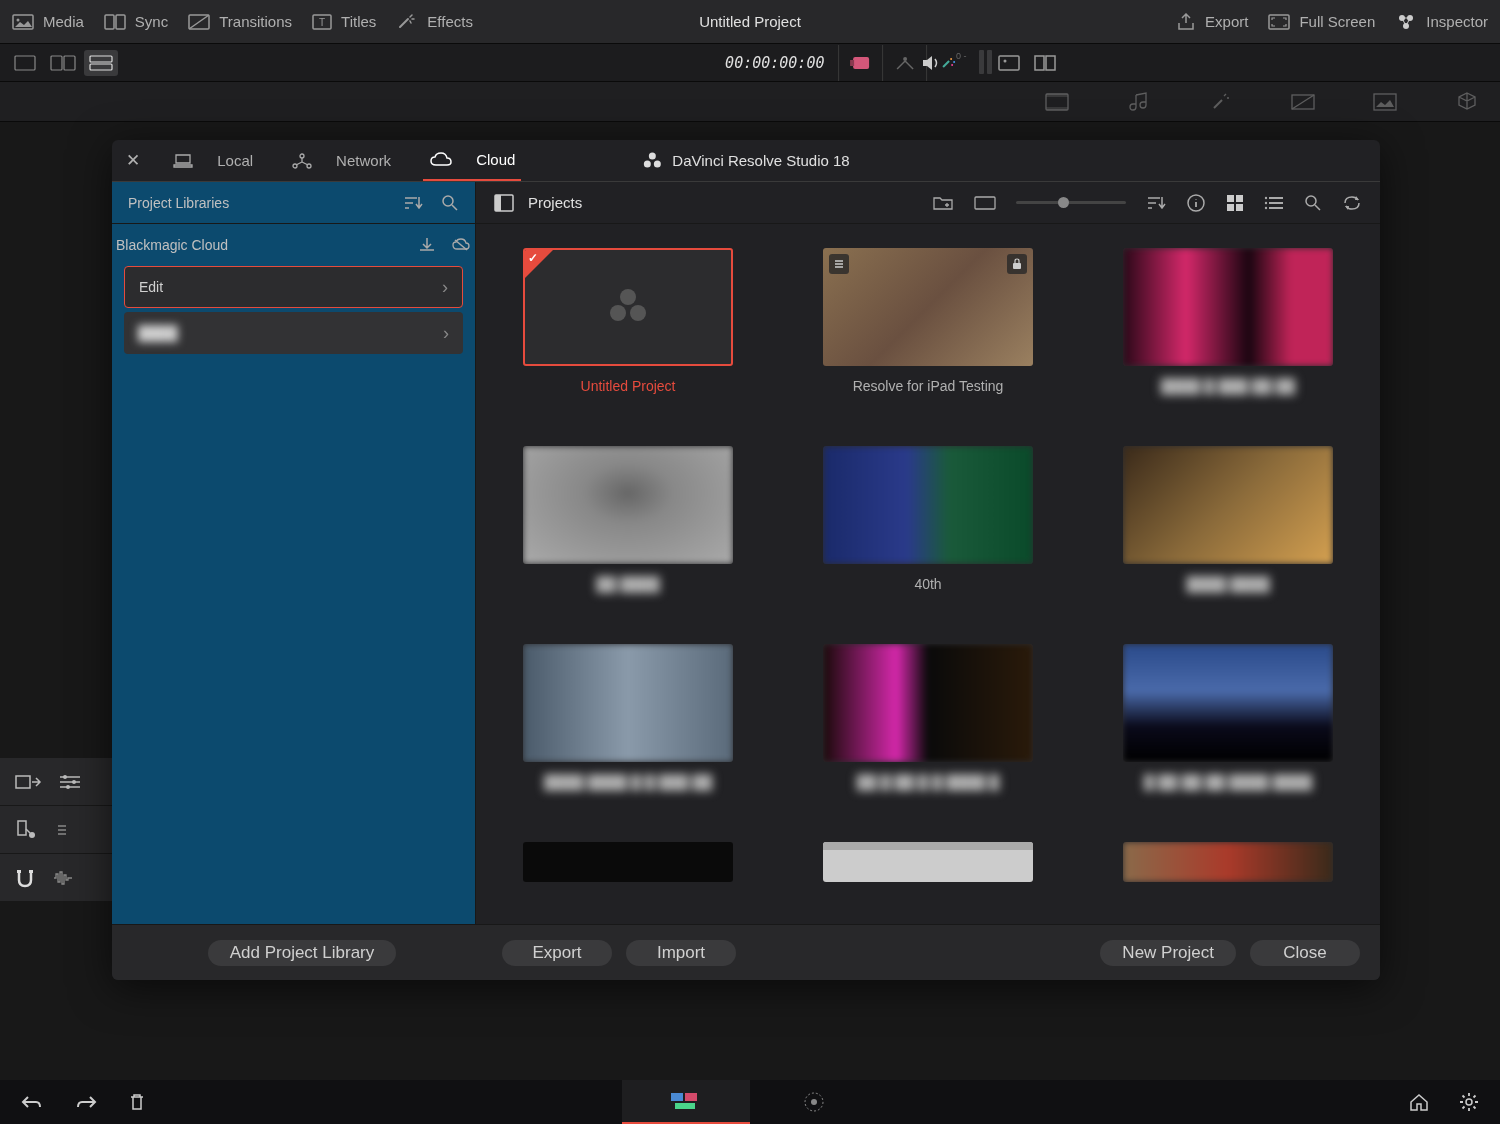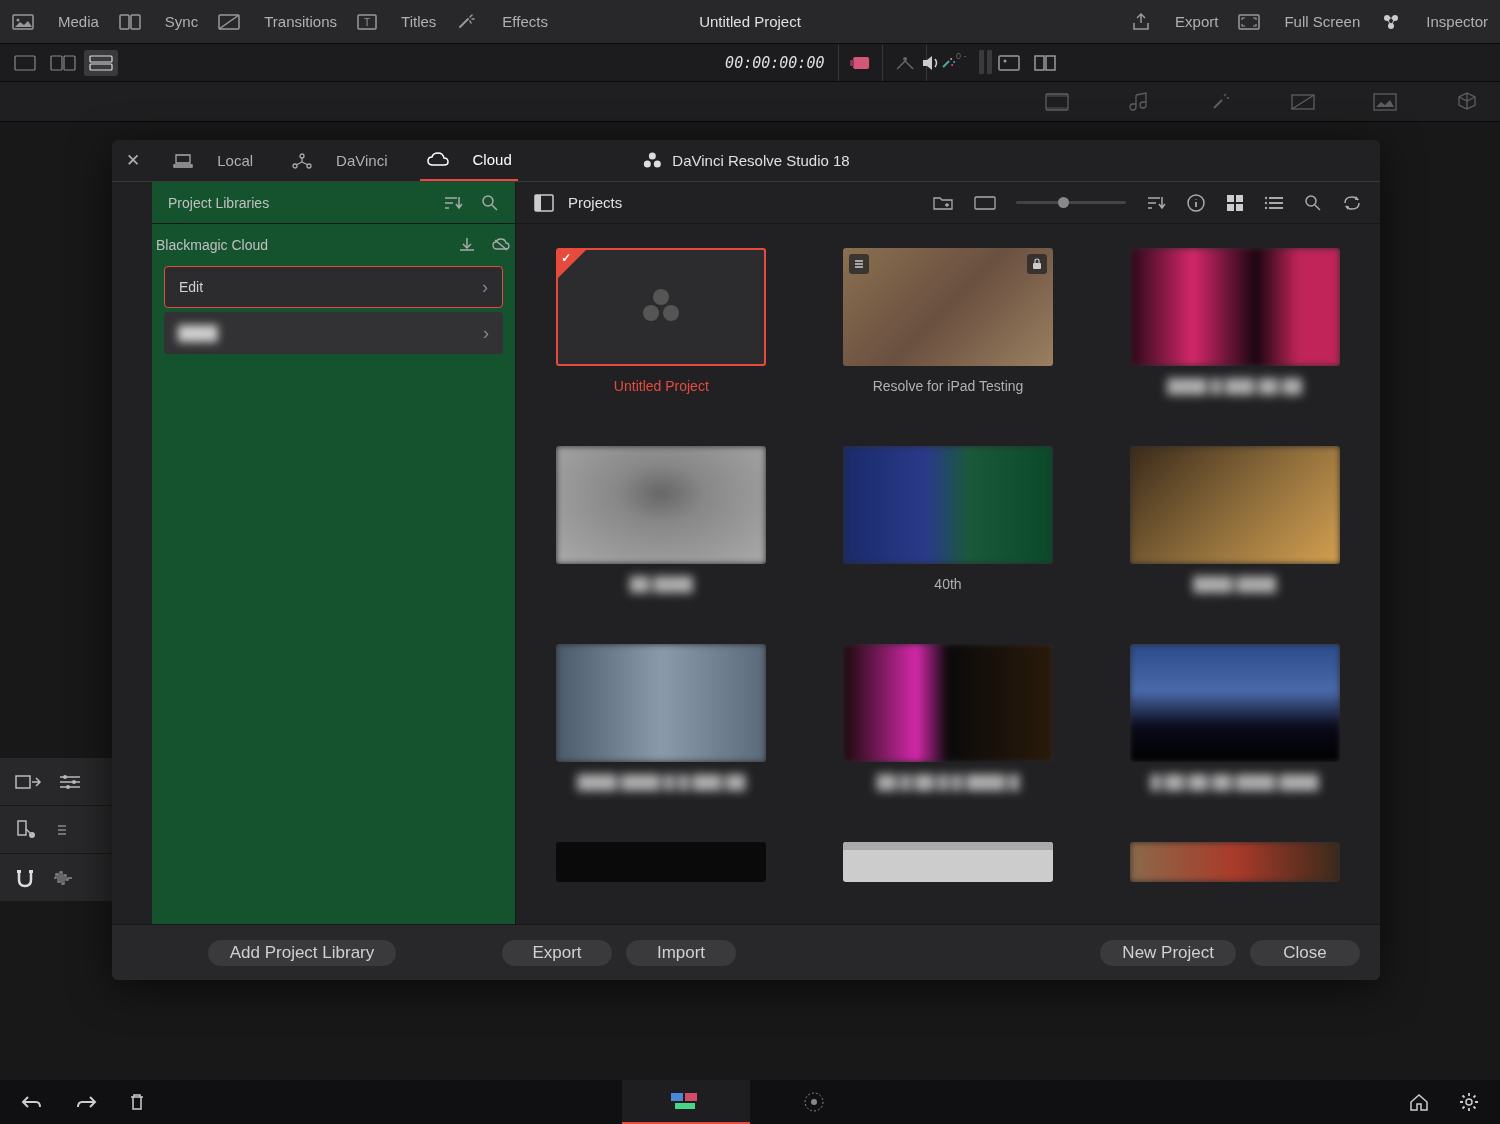--- a/index.html
+++ b/index.html
@@ -1,21 +1,21 @@
 <!DOCTYPE html>
 <html><head>
 <meta charset="utf-8">
 <style>
 * { margin: 0; padding: 0; box-sizing: border-box; font-family: -apple-system, BlinkMacSystemFont, "Segoe UI", sans-serif; }
 body { background: #181818; color: #c0c0c0; width: 1500px; height: 1124px; overflow: hidden; position: relative; }
 
 
 .topbar { height: 44px; background: #28282a; display: flex; align-items: center; padding: 0 12px; justify-content: space-between; border-bottom: 1px solid #0a0a0a; }
 .topbar-left, .topbar-right { display: flex; align-items: center; gap: 20px; }
-.topbar-item { display: flex; align-items: center; gap: 24px; font-size: 15px; color: #b0b0b0; cursor: pointer; }
+.topbar-item { display: flex; align-items: center; gap: 9px; font-size: 15px; color: #b0b0b0; cursor: pointer; }
 .topbar-center { position: absolute; left: 50%; transform: translateX(-50%); font-size: 15px; color: #e0e0e0; font-weight: 500; }
 
 
 .toolbar2 { height: 38px; background: #1c1c1e; display: flex; align-items: center; border-bottom: 1px solid #0a0a0a; position: relative; }
 .toolbar2-left { display: flex; gap: 4px; padding: 0 8px; }
 .tool-btn { width: 34px; height: 26px; display: flex; align-items: center; justify-content: center; border-radius: 3px; }
 .tool-btn.active { background: #3a3a3c; }
 .timecode-group { position: absolute; left: 50%; transform: translateX(-15%); display: flex; align-items: center; gap: 0; }
 .timecode { font-family: monospace; font-size: 15px; color: #e0e0e0; padding: 0 14px; font-style: italic; }
 .tc-icon { width: 44px; height: 36px; display: flex; align-items: center; justify-content: center; border-left: 1px solid #3a3a3a; }
@@ -33,21 +33,21 @@
 
 
 .modal { position: absolute; left: 112px; top: 140px; width: 1268px; height: 840px; background: #212124; border-radius: 6px; box-shadow: 0 8px 40px rgba(0,0,0,0.6); display: flex; flex-direction: column; overflow:hidden; }
 .modal-tabs { height: 42px; display: flex; align-items: center; padding: 0 14px; gap: 26px; border-bottom: 1px solid #3a3a3a; position:relative;}
 .modal-tab { display: flex; align-items: center; gap: 23px; font-size: 15px; color: #b0b0b0; padding: 0 6px; height:100%; }
 .modal-tab.active { color: #fff; border-bottom: 2px solid #e64b3d; }
 .close-x { font-size: 17px; color: #b0b0b0; cursor:pointer; }
 .modal-title-center { position:absolute; left:50%; transform:translateX(-50%); display:flex; align-items:center; gap:10px; color:#e0e0e0; font-size:15px; font-weight:500;}
 
 .modal-body { flex: 1; display: flex; overflow:hidden; }
-.sidebar { width: 364px; background: #14532d; display: flex; flex-direction: column; border-right: 1px solid #181818; margin-left: 40px; }
+.sidebar { width: 364px; background: #0c4a6e; display: flex; flex-direction: column; border-right: 1px solid #181818; }
 .sidebar-header { height: 42px; display: flex; align-items: center; justify-content: space-between; padding: 0 16px; font-size: 14px; color:#c0c0c0; border-bottom:1px solid #181818;}
 .sidebar-header-icons { display: flex; gap: 18px; }
 .sidebar-content { padding: 0; }
 .cloud-row { display: flex; align-items: center; justify-content: space-between; padding: 12px 4px 8px; font-size: 14px; color:#c0c0c0;}
 .cloud-row-icons { display: flex; gap: 14px; }
 .lib-item { margin: 4px 12px; height: 42px; border-radius: 4px; background: #323234; display: flex; align-items: center; justify-content: space-between; padding: 0 14px; font-size: 14px; color:#d0d0d0;}
 .lib-item.selected { border: 1px solid #e64b3d; background:#2c2c2e; }
 .lib-item.blur span:first-child { filter: blur(4px); }
 .chev { color:#888; font-size:18px;}
 
@@ -348,21 +348,21 @@
     </div>
     <div class="modal-tab">
       <span class="ico">
           <svg width="22" height="18">
             <circle cx="11" cy="4" r="2" fill="none" stroke="#aaa" stroke-width="1.3"></circle>
             <circle cx="4" cy="14" r="2" fill="none" stroke="#aaa" stroke-width="1.3"></circle>
             <circle cx="18" cy="14" r="2" fill="none" stroke="#aaa" stroke-width="1.3"></circle>
             <path d="M11 6 L11 10 M11 10 L5 13 M11 10 L17 13" stroke="#aaa" stroke-width="1.3"></path>
           </svg>
         </span>
-      <span>DaVinci</span>
+      <span>Network</span>
     </div>
     <div class="modal-tab active">
       <span class="ico">
           <svg width="24" height="16">
             <path d="M7 13 Q2 13 2 9 Q2 5 6 5 Q7 1 12 1 Q17 1 18 6 Q22 6 22 10 Q22 13 18 13 Z" fill="none" stroke="#fff" stroke-width="1.5"></path>
           </svg>
         </span>
       <span>Cloud</span>
     </div>
     <div class="modal-title-center">

